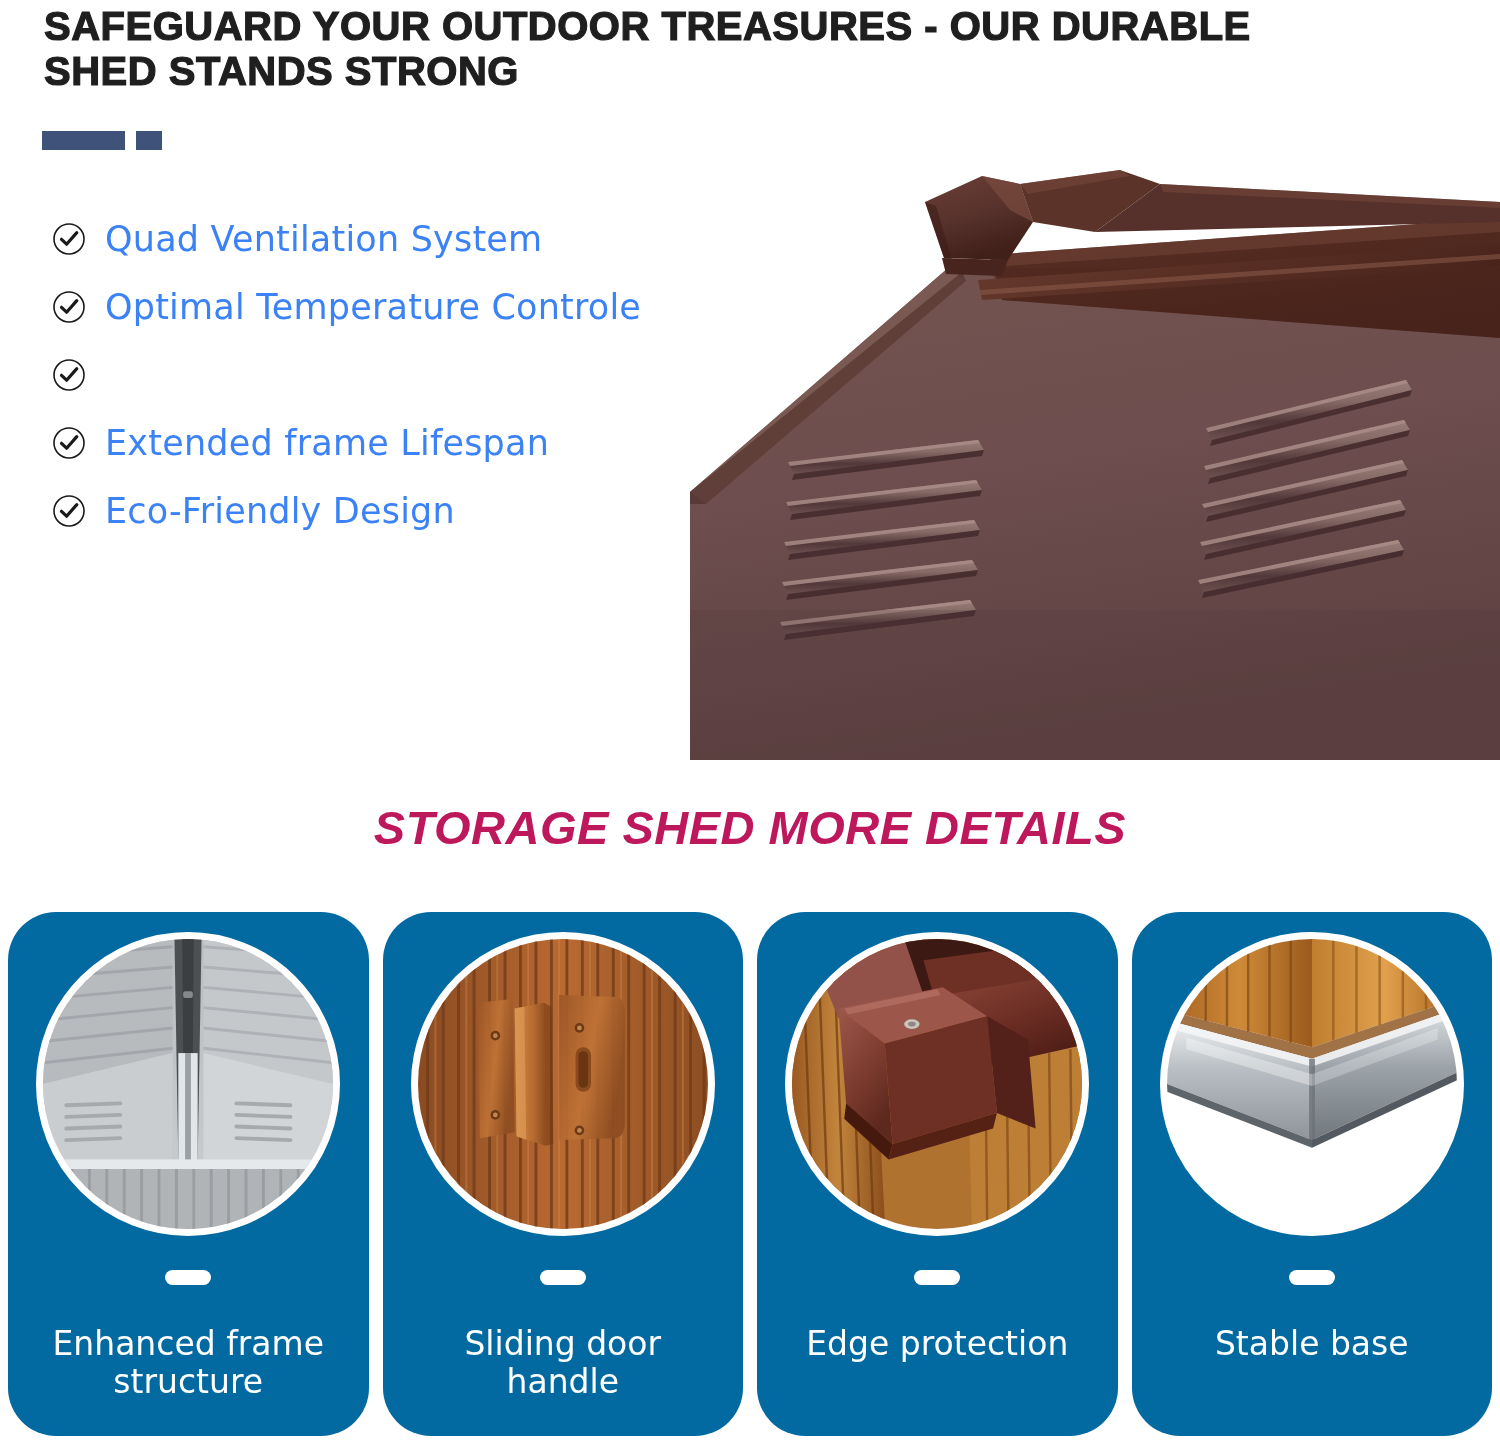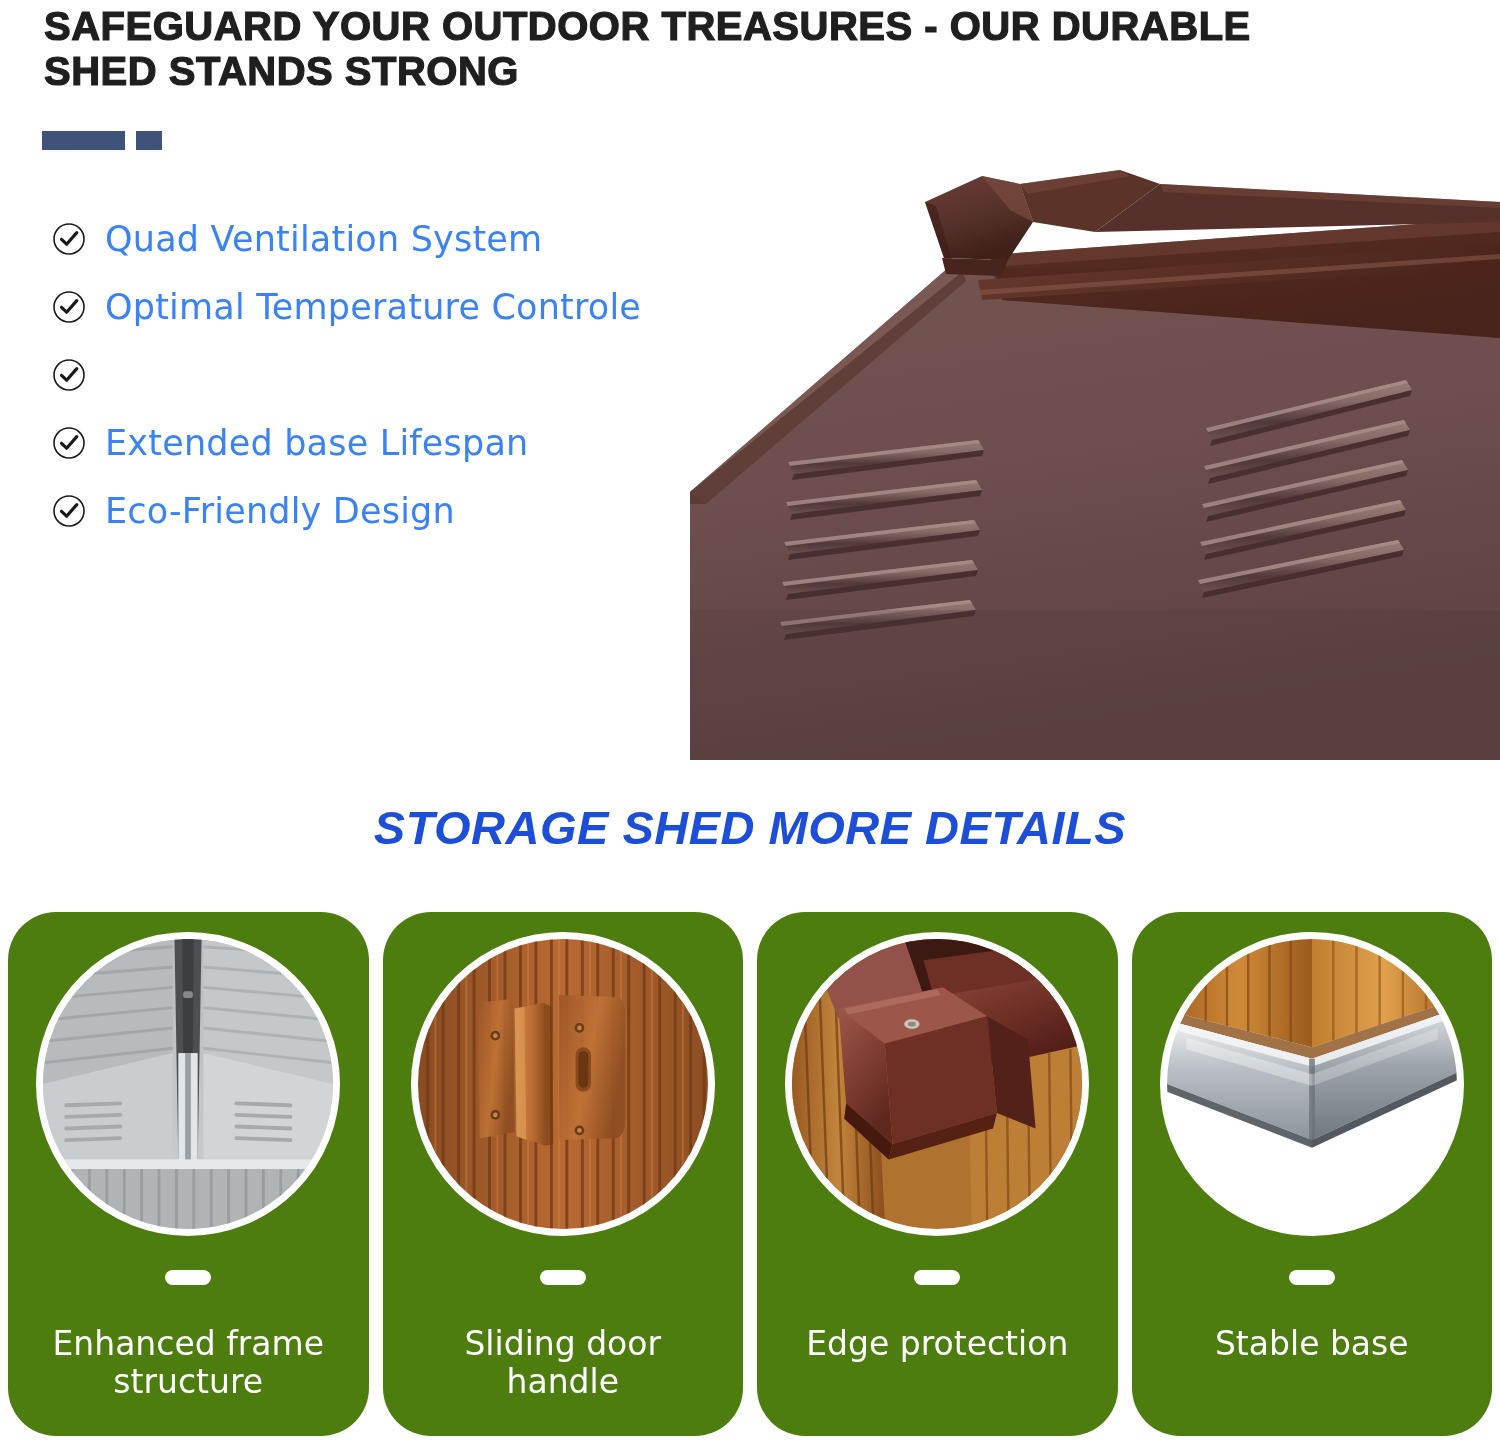--- a/index.html
+++ b/index.html
@@ -49,34 +49,34 @@
   }
   #shed-photo svg{display:block;width:810px;height:620px;}
 
   
   #section-heading{
     position:absolute;left:0;top:800px;width:1500px;
     text-align:center;
     font-size:47px;
     font-weight:bold;
     font-style:italic;
-    color:#1d4ed8;
+    color:#be185d;
     letter-spacing:0.5px;
     text-transform:uppercase;
     font-family:"Liberation Sans", sans-serif;
   }
 
   
   #detail-cards{
     position:absolute;left:8px;top:912px;width:1484px;height:524px;
     display:flex;gap:14px;
   }
   .detail-card{
     flex:1 1 0;
-    background:#4d7c0f;
+    background:#0369a1;
     border-radius:48px;
     position:relative;
     display:flex;flex-direction:column;align-items:center;
   }
   .card-photo{
     width:304px;height:304px;
     border-radius:50%;
     background:#ffffff;
     border:7px solid #ffffff;
     box-sizing:border-box;
@@ -144,21 +144,21 @@
     </span>
   </div>
 
   <div class="feature-item">
     <span class="check-icon">
       <svg viewBox="0 0 34 34">
           <circle cx="17" cy="17" r="15" fill="none" stroke="#1a1a1a" stroke-width="1.6"></circle>
           <path d="M9.5 17.3 L14.6 22.2 L24.8 10.6" fill="none" stroke="#1a1a1a" stroke-width="3.2" stroke-linecap="round" stroke-linejoin="round"></path>
         </svg>
     </span>
-    <span class="feature-label">Extended base Lifespan</span>
+    <span class="feature-label">Extended frame Lifespan</span>
   </div>
 
   <div class="feature-item">
     <span class="check-icon">
       <svg viewBox="0 0 34 34">
           <circle cx="17" cy="17" r="15" fill="none" stroke="#1a1a1a" stroke-width="1.6"></circle>
           <path d="M9.5 17.3 L14.6 22.2 L24.8 10.6" fill="none" stroke="#1a1a1a" stroke-width="3.2" stroke-linecap="round" stroke-linejoin="round"></path>
         </svg>
     </span>
     <span class="feature-label">Eco-Friendly Design</span>

